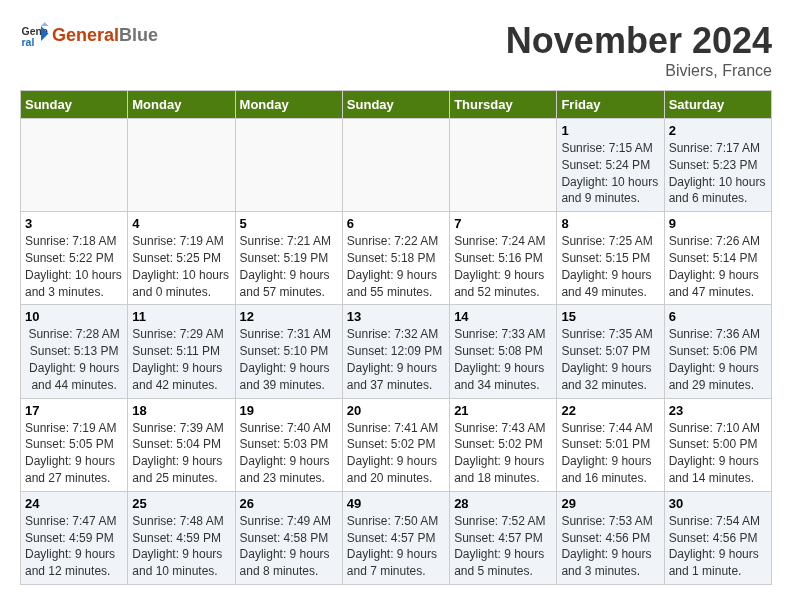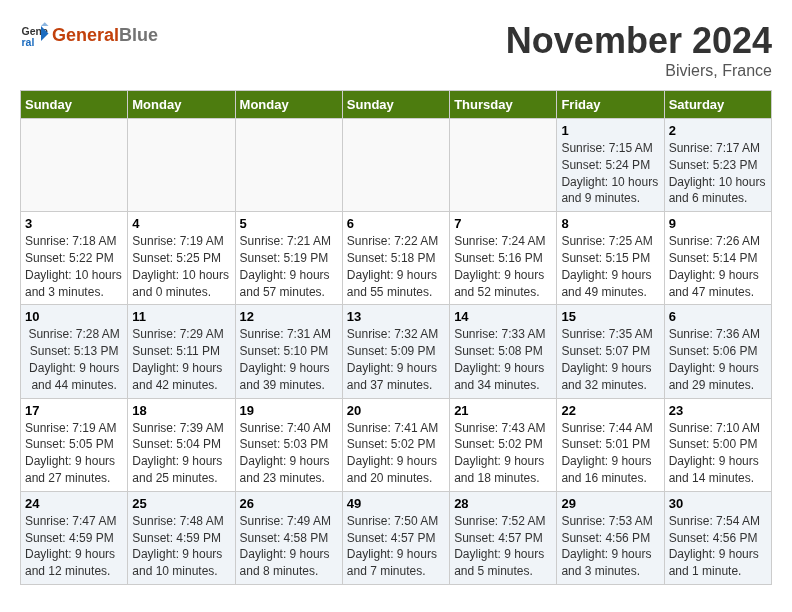--- a/index.html
+++ b/index.html
@@ -189,21 +189,21 @@
         </td>
         <td class="shaded">
           <div class="day-number">12</div>
           <div class="day-info" style="white-space: pre-line;">Sunrise: 7:31 AM
 Sunset: 5:10 PM
 Daylight: 9 hours and 39 minutes.</div>
         </td>
         <td class="shaded">
           <div class="day-number">13</div>
           <div class="day-info" style="white-space: pre-line;">Sunrise: 7:32 AM
-Sunset: 5:09 PM
+Sunset: 12:09 PM
 Daylight: 9 hours and 37 minutes.</div>
         </td>
         <td class="shaded">
           <div class="day-number">14</div>
           <div class="day-info" style="white-space: pre-line;">Sunrise: 7:33 AM
 Sunset: 5:08 PM
 Daylight: 9 hours and 34 minutes.</div>
         </td>
         <td class="shaded">
           <div class="day-number">15</div>

